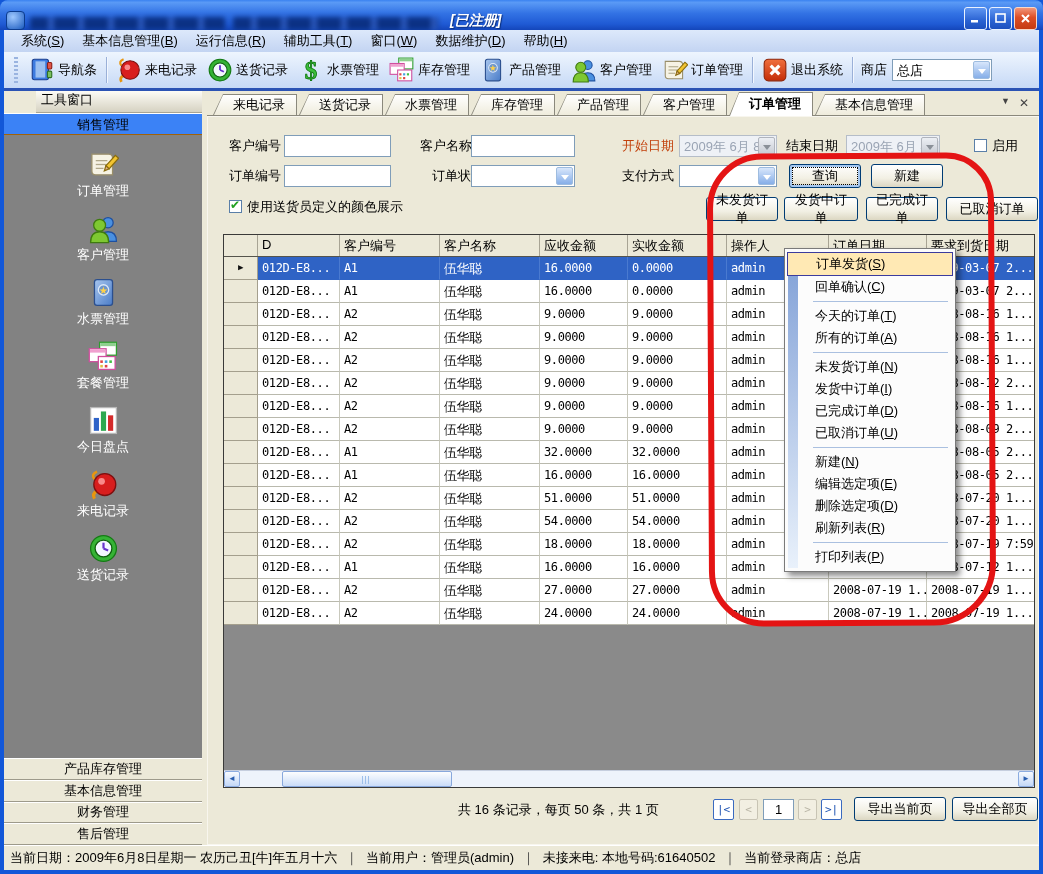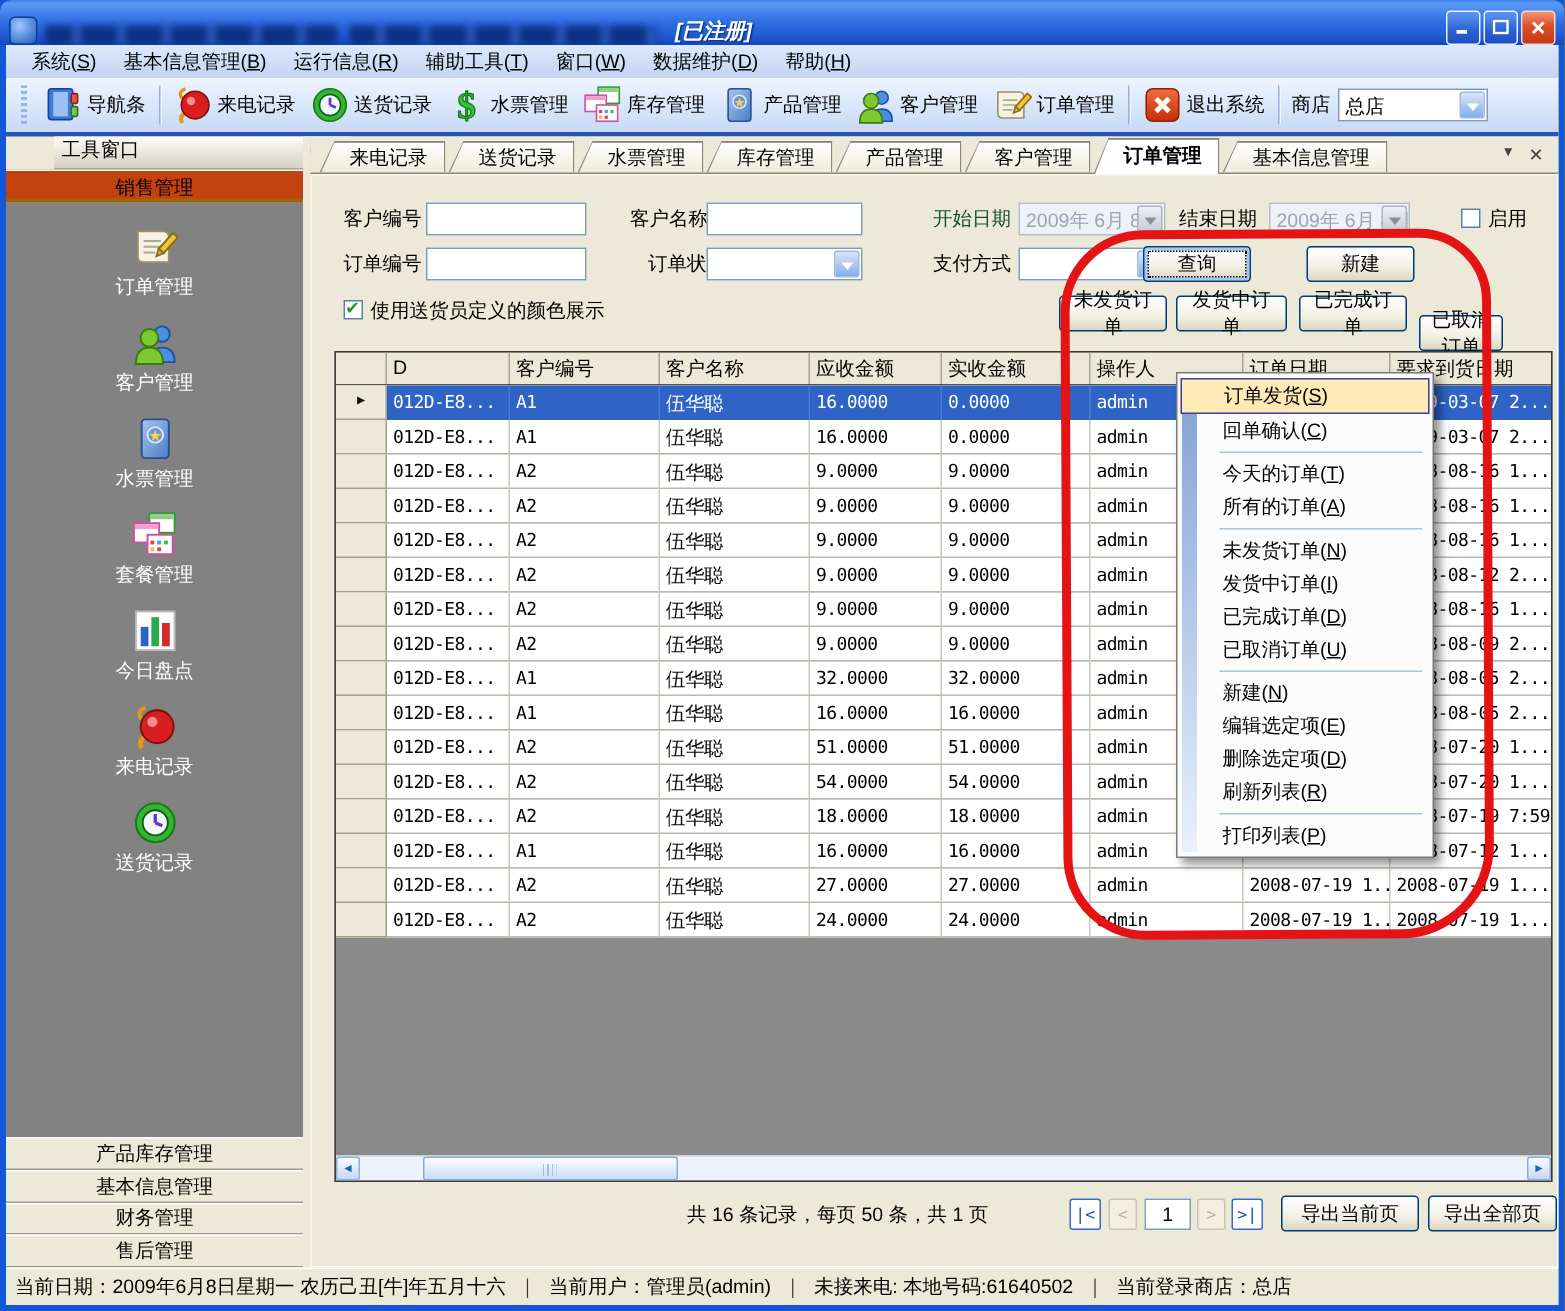--- a/index.html
+++ b/index.html
@@ -34,21 +34,21 @@
   .titem svg{width:26px;height:26px;}
   .tsep{width:1px;height:26px;background:#9ab0d8;margin:0 4px;box-shadow:1px 0 0 #f2f7ff;}
   .store-combo{display:flex;align-items:center;gap:5px;margin-left:4px;}
   .darkline{position:absolute;left:0;top:58px;width:1035px;height:3px;background:#2b53b4;}
   
   .side-header{position:absolute;left:0;top:61px;width:198px;height:22px;box-sizing:border-box;
     background:linear-gradient(180deg,#fdfcf6,#d6d2c2);border-bottom:1px solid #a8a494;
     display:flex;align-items:flex-start;padding:0 5px;font-size:13px;margin-left:32px;}
   .side-header .hdr-icons{margin-left:auto;display:flex;align-items:center;gap:6px;color:#333;}
   .side-section{position:absolute;left:0;top:83px;width:198px;height:22px;box-sizing:border-box;
-    background:#c2410c;border-bottom:3px solid #a16207;border-top:1px solid #fff;
+    background:#3b82f6;border-bottom:1px solid #a16207;border-top:1px solid #fff;
     text-align:center;line-height:21px;}
   .side-body{position:absolute;left:0;top:105px;width:198px;height:623px;background:#828282;
     display:flex;flex-direction:column;align-items:center;padding-top:14px;box-sizing:border-box;}
   .side-item{display:flex;flex-direction:column;align-items:center;margin-bottom:13px;cursor:pointer;}
   .side-item svg{width:31px;height:31px;}
   .side-item span{color:#fff;font-size:13px;margin-top:2px;}
   .side-bottom{position:absolute;left:0;top:728px;width:198px;height:87px;display:flex;flex-direction:column;}
   .side-bar{flex:1;background:#ece9d8;border-top:1px solid #fff;border-bottom:1px solid #9d9a8b;
     text-align:center;display:flex;align-items:center;justify-content:center;font-size:13px;cursor:pointer;}
   .splitter{position:absolute;left:198px;top:61px;width:5px;height:754px;background:#ece9d8;}
@@ -451,21 +451,21 @@
       <span style="font-size:9px;">▼</span>
       <span style="font-size:12px;font-weight:bold;">✕</span>
     </div>
 
     <div class="content">
 
       <span class="f-label" style="left:21px;top:18px">客户编号</span>
       <input class="txt" style="left: 76px; top: 18px; width: 107px;">
       <span class="f-label" style="left:212px;top:18px">客户名称</span>
       <input class="txt" style="left: 263px; top: 18px; width: 104px;">
-      <span class="f-label" style="left:414px;top:18px;color:#14532d">开始日期</span>
+      <span class="f-label" style="left:414px;top:18px;color:#c2410c">开始日期</span>
       <div class="datebox" style="left:471px;top:18px;width:98px">
         <span class="combo-val">2009年 6月 8日</span>
         <span class="arrowbtn"></span>
       </div>
       <span class="f-label" style="left:578px;top:18px">结束日期</span>
       <div class="datebox" style="left:638px;top:18px;width:94px">
         <span class="combo-val">2009年 6月 8日</span>
         <span class="arrowbtn"></span>
       </div>
       <span class="cb" style="left:766px;top:22px"></span>
@@ -476,29 +476,29 @@
       <span class="f-label" style="left:224px;top:48px">订单状态</span>
       <div class="combo" style="left:263px;top:48px;width:104px">
         <span class="combo-val"></span>
         <span class="arrowbtn"></span>
       </div>
       <span class="f-label" style="left:414px;top:48px">支付方式</span>
       <div class="combo" style="left:471px;top:48px;width:98px">
         <span class="combo-val"></span>
         <span class="arrowbtn"></span>
       </div>
-      <button class="xpbtn focused" style="left:554px;top:47px;width:72px">查询</button>
+      <button class="xpbtn focused" style="left:581px;top:47px;width:72px">查询</button>
       <button class="xpbtn" style="left:663px;top:47px;width:72px">新建</button>
 
       <span class="cb checked" style="left:21px;top:83px"></span>
       <span class="f-label" style="left:39px;top:79px">使用送货员定义的颜色展示</span>
       <button class="xpbtn" style="left:498px;top:80px;width:72px">未发货订单</button>
       <button class="xpbtn" style="left:576px;top:80px;width:74px">发货中订单</button>
       <button class="xpbtn" style="left:658px;top:80px;width:72px">已完成订单</button>
-      <button class="xpbtn" style="left:738px;top:93px;width:56px">已取消订单</button>
+      <button class="xpbtn" style="left:738px;top:80px;width:92px">已取消订单</button>
 
       <div class="grid">
         <div class="ghead">
 
         <div class="hcell"></div>
             <div class="hcell">D</div>
             <div class="hcell">客户编号</div>
             <div class="hcell">客户名称</div>
             <div class="hcell">应收金额</div>
             <div class="hcell">实收金额</div>

